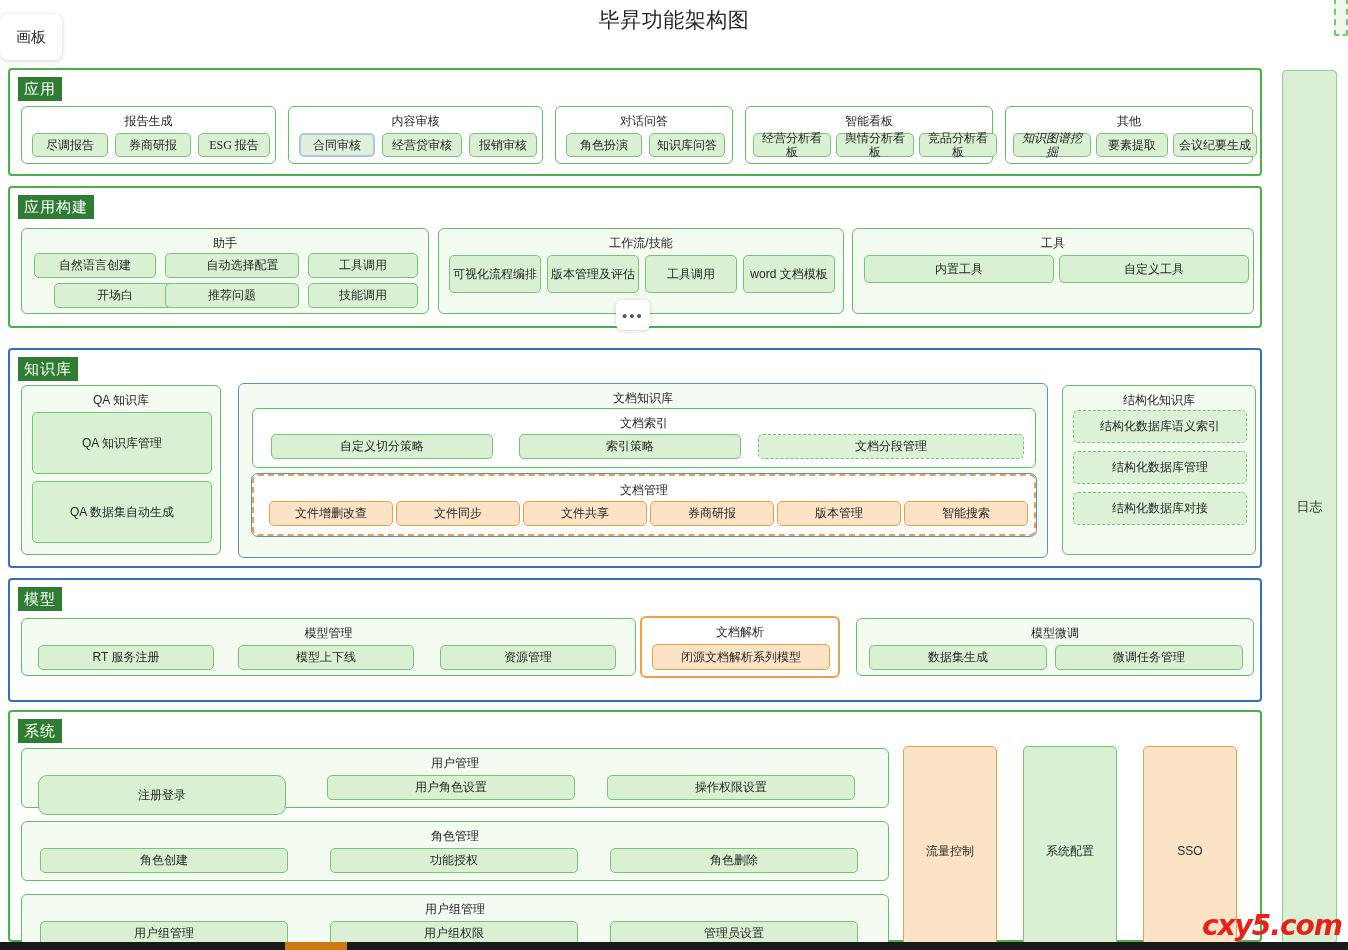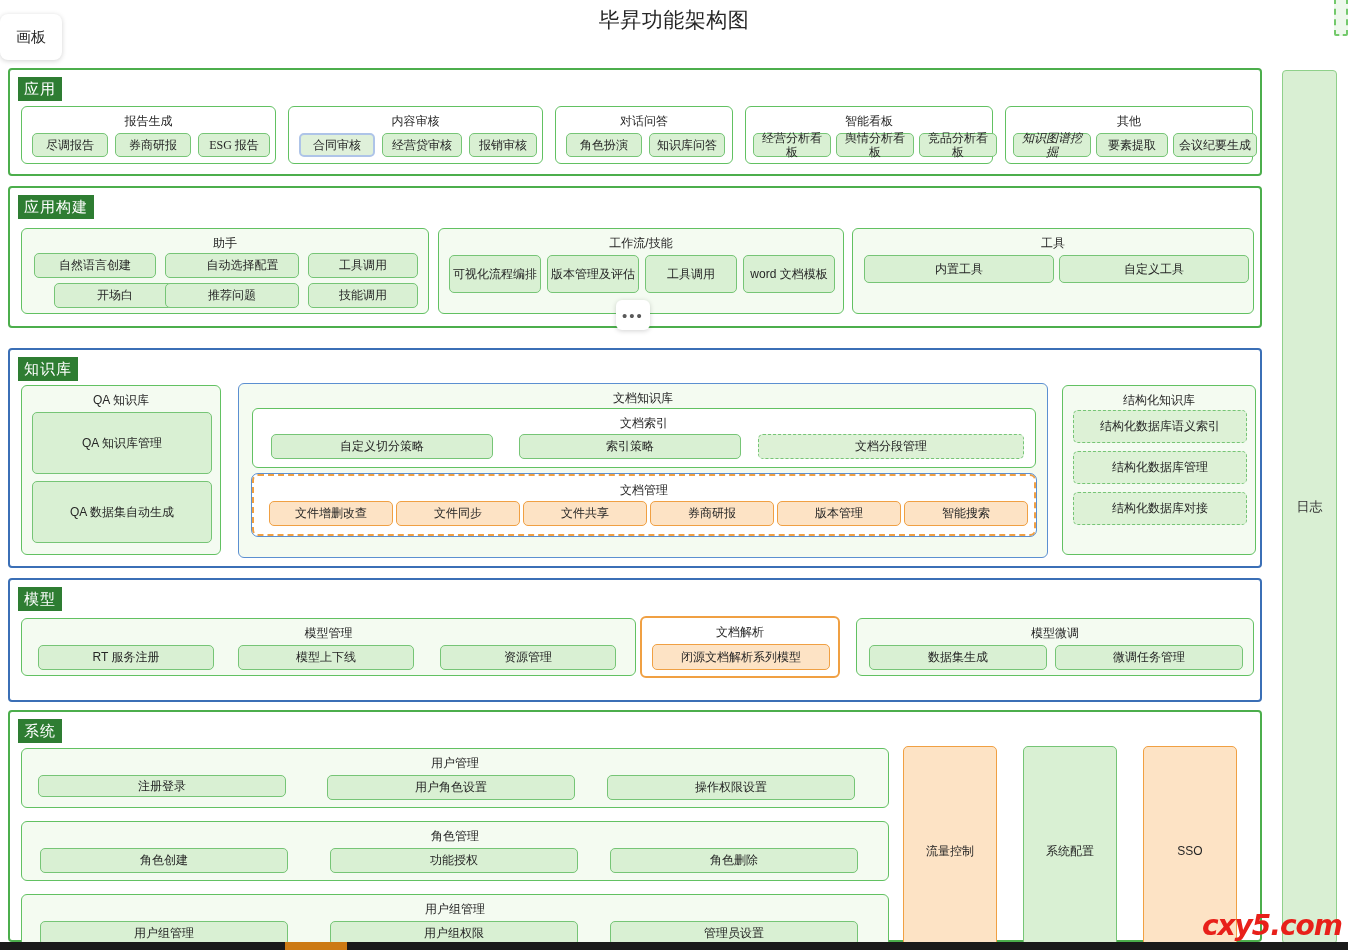--- a/index.html
+++ b/index.html
@@ -351,21 +351,21 @@
       <div class="chip" style="left:12px; top:26px; width:178px; height:25px;">数据集生成</div>
       <div class="chip" style="left:198px; top:26px; width:188px; height:25px;">微调任务管理</div>
     </div>
   </div>
 
   <div class="band green" style="left:8px; top:710px; width:1254px; height:232px;">
     <div class="band-tag">系统</div>
 
     <div class="group tinted" style="left:11px; top:36px; width:868px; height:60px;">
       <div class="group-title">用户管理</div>
-      <div class="chip" style="left:16px; top:26px; width:248px; height:22px;">注册登录</div>
+      <div class="chip" style="left:16px; top:26px; width:248px; height:40px;border-radius:9px;">注册登录</div>
       <div class="chip" style="left:305px; top:26px; width:248px; height:25px;">用户角色设置</div>
       <div class="chip" style="left:585px; top:26px; width:248px; height:25px;">操作权限设置</div>
     </div>
 
     <div class="group tinted" style="left:11px; top:109px; width:868px; height:60px;">
       <div class="group-title">角色管理</div>
       <div class="chip" style="left:18px; top:26px; width:248px; height:25px;">角色创建</div>
       <div class="chip" style="left:308px; top:26px; width:248px; height:25px;">功能授权</div>
       <div class="chip" style="left:588px; top:26px; width:248px; height:25px;">角色删除</div>
     </div>

